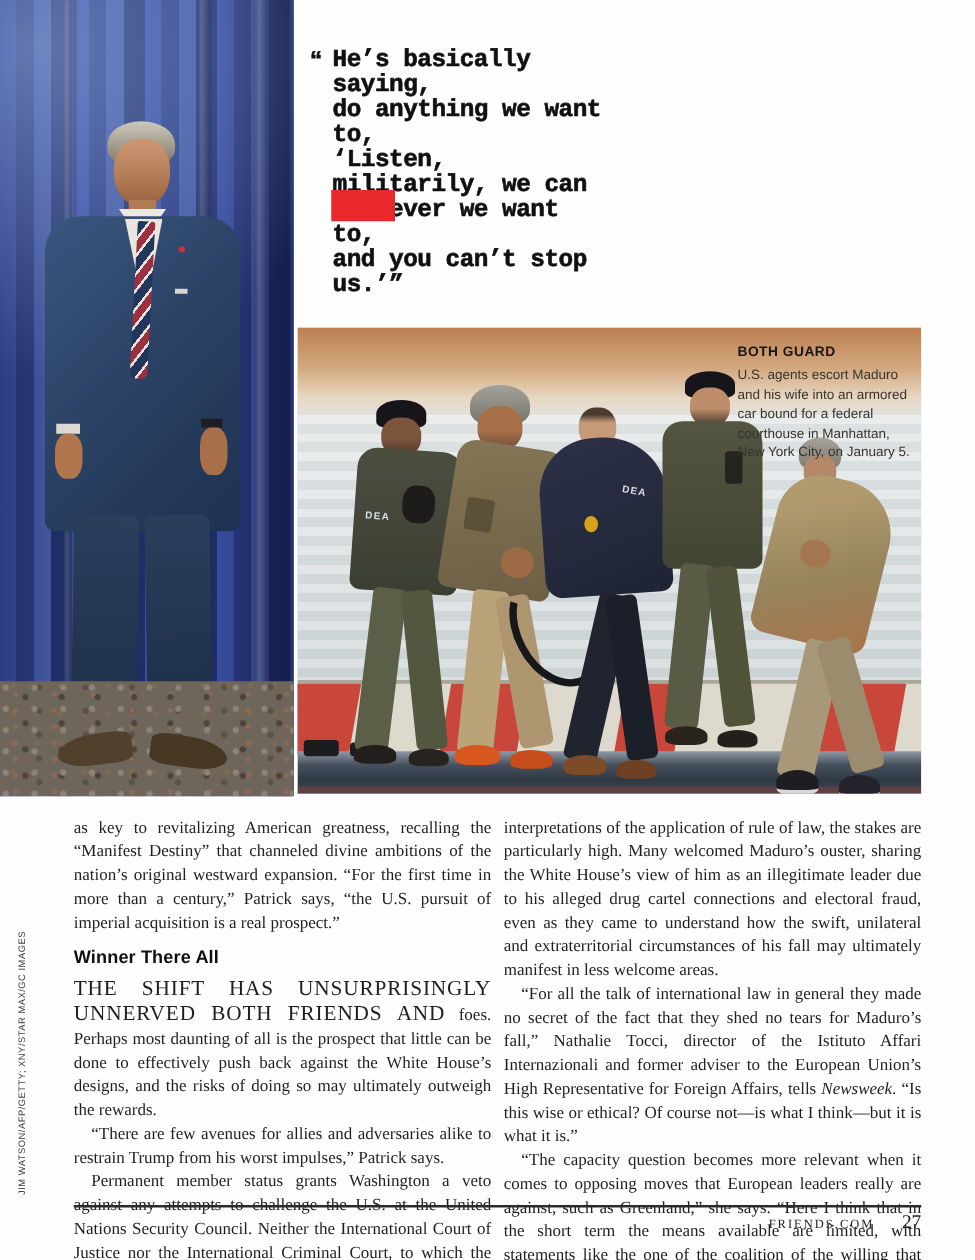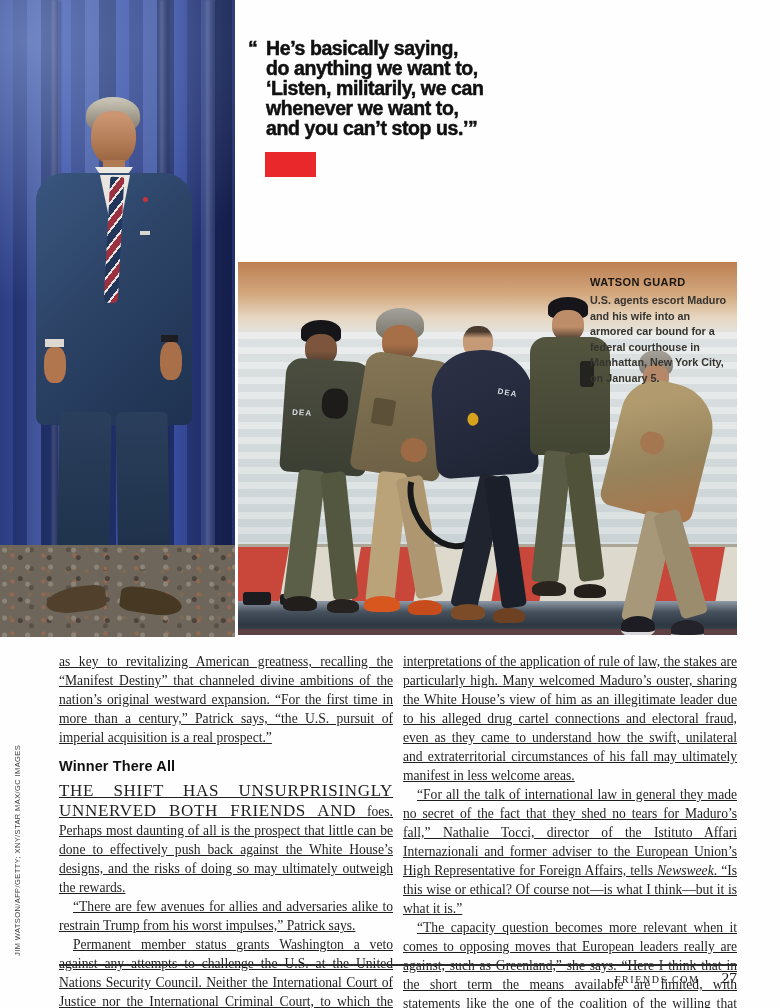--- a/index.html
+++ b/index.html
@@ -41,21 +41,21 @@
       radial-gradient(circle at 40% 80%,#93684f 1.5px,transparent 2.5px),
       radial-gradient(circle at 85% 25%,#595147 2px,transparent 3px),
       radial-gradient(circle at 55% 15%,#7e6a52 1.5px,transparent 2.5px);
     background-size:23px 17px,29px 21px,31px 13px,37px 19px,19px 23px;}
 
   
   .pullquote{left:250px;top:38px;width:240px;font-family:"Liberation Sans",sans-serif;
     font-weight:700;color:#101010;font-size:19.5px;line-height:20px;letter-spacing:-0.4px;
     -webkit-text-stroke:.5px #101010;}
   .qmark{position:absolute;left:-2px;top:0;}
-  .qlines{margin-left:16px;}
+  .qlines{margin-left:16px;font-family:Liberation Mono, monospace;}
   .red-block{left:265px;top:152px;width:51px;height:25px;}
 
   
   .main-photo{left:238px;top:262px;width:499px;height:373px;overflow:hidden;background:#dfe2e2;}
   .sky{left:0;top:0;width:100%;height:72px;background:linear-gradient(180deg,#bd7f53 0%,#d3a87e 45%,#e7d7c2 78%,#e2e3e1 100%);}
   .water{left:0;top:70px;width:100%;height:214px;
     background:linear-gradient(180deg,#e4e7e7 0%,#d8dedf 55%,#cdd5d7 100%);}
   .water::after{content:"";position:absolute;inset:0;opacity:.5;
     background:repeating-linear-gradient(180deg,rgba(255,255,255,.5) 0 7px,rgba(185,196,201,.35) 7px 15px);}
   .barrier{left:0;top:282px;width:100%;height:57px;background:#ded9cd;border-top:3px solid #aba698;}
@@ -72,29 +72,29 @@
   .leg{border-radius:5px;}
   .shoe{border-radius:50% 50% 30% 30%;}
   .dea-txt{position:absolute;font:700 8px "Liberation Sans",sans-serif;color:#d8dce2;letter-spacing:1px;}
   .badge{position:absolute;width:11px;height:13px;border-radius:50%;background:#d7a21c;}
   .strap{position:absolute;width:58px;height:86px;border:6px solid #17181a;border-radius:50%;
     border-top-color:transparent;border-right-color:transparent;transform:rotate(-28deg);}
 
   
   .photo-caption{position:absolute;left:352px;top:14px;width:142px;font-family:"Liberation Sans",sans-serif;}
   .cap-title{font-size:11px;font-weight:700;color:#171513;letter-spacing:.4px;margin-bottom:5px;}
-  .cap-body{font-size:10.8px;line-height:15.5px;color:#36342f;font-weight:bold;}
+  .cap-body{font-size:10.8px;line-height:15.5px;color:#36342f;}
   .credit{left:13px;top:956px;width:213px;transform-origin:0 0;transform:rotate(-90deg);
     font-family:"Liberation Sans",sans-serif;font-size:7.5px;letter-spacing:.4px;color:#3d3d3d;white-space:nowrap;}
 
   
   .col{position:absolute;top:652px;width:334px;font-size:13.6px;line-height:19px;text-align:justify;}
   .col1{left:59px;}
   .col2{left:403px;}
-  .col p{margin:0;text-decoration:underline;}
+  .col p{margin:0;}
   .col p.indent{text-indent:14px;}
   .col h3{font-family:"Liberation Sans",sans-serif;font-size:14.5px;margin:10px 0 5px;color:#101010;letter-spacing:.1px;}
   .lead-caps{font-size:17px;letter-spacing:.7px;}
 
   
   .footer-rule{left:59px;top:964px;width:678px;height:2px;background:#2b2b2b;}
   .footer{left:437px;top:969px;width:300px;display:flex;justify-content:flex-end;align-items:baseline;gap:22px;}
   .site{font-size:10px;letter-spacing:1.6px;color:#222;}
   .pagenum{font-size:15.5px;color:#1a1a1a;}
 </style>
@@ -209,21 +209,21 @@
       <div class="torso" style="left:0;top:32px;width:94px;height:134px;background:linear-gradient(155deg,#b09a6e 20%,#96835c 60%,#a9764c 95%);border-radius:36px 44px 12px 12px;transform:rotate(14deg)">
         <div style="position:absolute;left:26px;top:52px;width:24px;height:22px;background:#a57750;border-radius:45%"></div>
       </div>
       <div class="leg" style="left:20px;top:162px;width:30px;height:112px;background:#a8987a;transform:rotate(13deg)"></div>
       <div class="leg" style="left:54px;top:160px;width:27px;height:108px;background:#9c8c6e;transform:rotate(-16deg)"></div>
       <div class="shoe" style="left:8px;top:266px;width:34px;height:16px;background:#1f1d24;border-bottom:4px solid #d8d8da"></div>
       <div class="shoe" style="left:58px;top:270px;width:33px;height:15px;background:#24222a;border-bottom:4px solid #cfcfd2"></div>
     </div>
 
     <div class="photo-caption">
-      <div class="cap-title">WATSON GUARD</div>
+      <div class="cap-title">BOTH GUARD</div>
       <div class="cap-body">U.S. agents escort Maduro and his wife into an armored car bound for a federal courthouse in Manhattan, New York City, on January 5.</div>
     </div>
   </div>
 
   <div class="abs credit">JIM WATSON/AFP/GETTY; XNY/STAR MAX/GC IMAGES</div>
 
   <div class="col col1">
     <p>as key to revitalizing American greatness, recalling the “Manifest Destiny” that channeled divine ambitions of the nation’s original westward expansion. “For the first time in more than a century,” Patrick says, “the U.S. pursuit of imperial acquisition is a real prospect.”</p>
     <h3>Winner There All</h3>
     <p><span class="lead-caps">THE SHIFT HAS UNSURPRISINGLY UNNERVED BOTH FRIENDS AND</span> <span>foes. Perhaps most daunting of all is the prospect that little can be done to effectively push back against the White House’s designs, and the risks of doing so may ultimately outweigh the rewards.</span></p>

